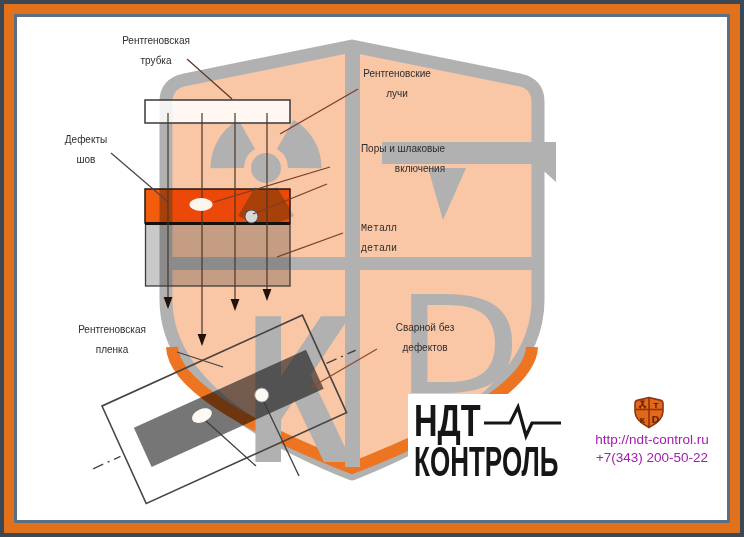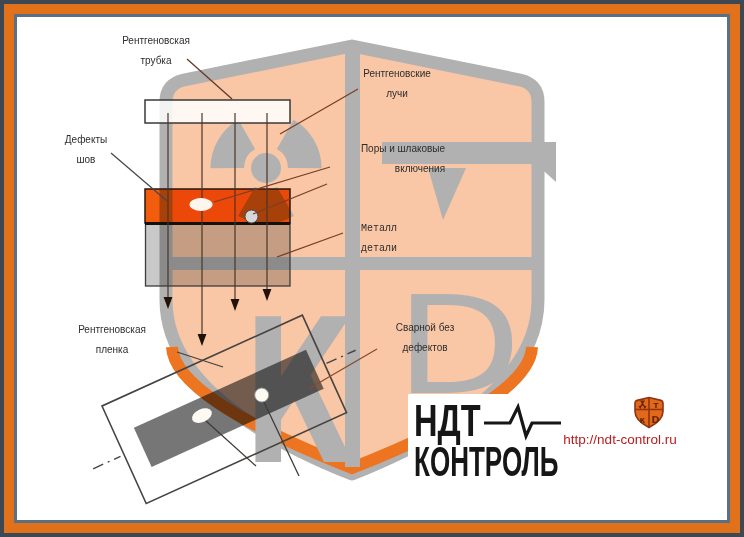--- a/index.html
+++ b/index.html
@@ -21,22 +21,22 @@
   .logo-ndt{
     position:absolute;left:414px;top:399px;font-size:44px;font-weight:bold;line-height:1;
     transform:scaleX(0.74);transform-origin:left top;letter-spacing:0;
   }
   .logo-kontrol{
     position:absolute;left:414px;top:441px;font-size:42px;font-weight:bold;line-height:1;
     transform:scaleX(0.62);transform-origin:left top;letter-spacing:0;
   }
   .pulse{position:absolute;left:482px;top:403px;z-index:10;}
   .contact{
-    position:absolute;left:620px;top:431px;z-index:10;transform:translateX(-50%);
-    text-align:center;font-size:13.5px;line-height:18px;color:#b91c1c;white-space:nowrap;
+    position:absolute;left:652px;top:431px;z-index:10;transform:translateX(-50%);
+    text-align:center;font-size:13.5px;line-height:18px;color:#a21caf;white-space:nowrap;
   }
   .contact-icon{position:absolute;left:633px;top:396px;z-index:10;}
 </style>
 </head>
 <body>
 
 <div class="canvas">
 
   <svg class="art" width="744" height="537" viewBox="0 0 744 537">
 
@@ -141,16 +141,17 @@
       <path d="M9.5,8.5 L7,4.6 L12,4.6 Z"></path>
       <path d="M9.5,8.5 L5.4,10.6 L7.4,12.9 Z"></path>
       <path d="M9.5,8.5 L13.6,10.6 L11.6,12.9 Z"></path>
     </g>
     <text x="20.5" y="11.5" font-size="8.5" font-weight="bold" fill="#6f2405" font-family="'DejaVu Sans',sans-serif">т</text>
     <text x="6.5" y="26.5" font-size="8.5" font-weight="bold" fill="#6f2405" font-family="'DejaVu Sans',sans-serif">к</text>
     <text x="18.5" y="27" font-size="9.5" font-weight="bold" fill="#6f2405" font-family="'DejaVu Sans',sans-serif">D</text>
   </svg>
   <div class="contact">
     <div>http://ndt-control.ru</div>
+    <div>+7(343) 200-50-22</div>
   </div>
 
   <div class="frame"></div>
 </div>
 
 </body></html>

